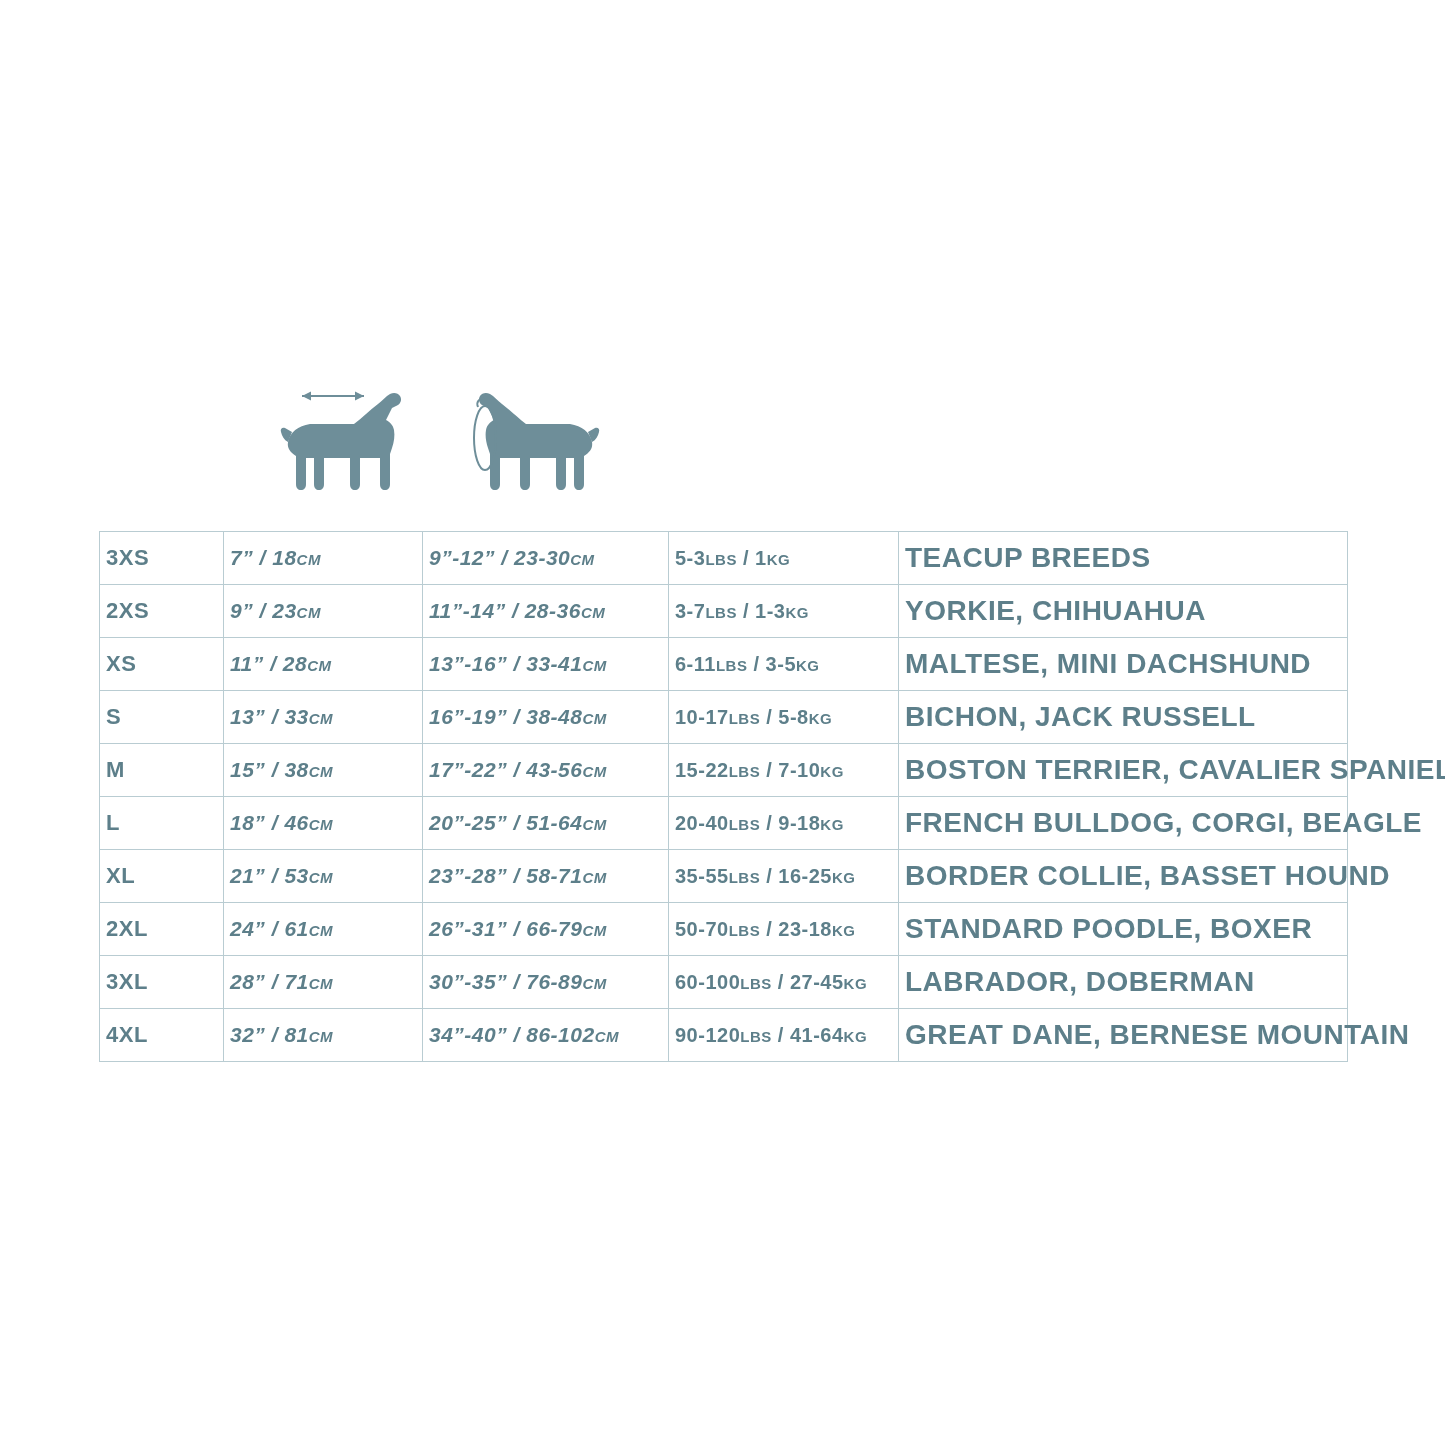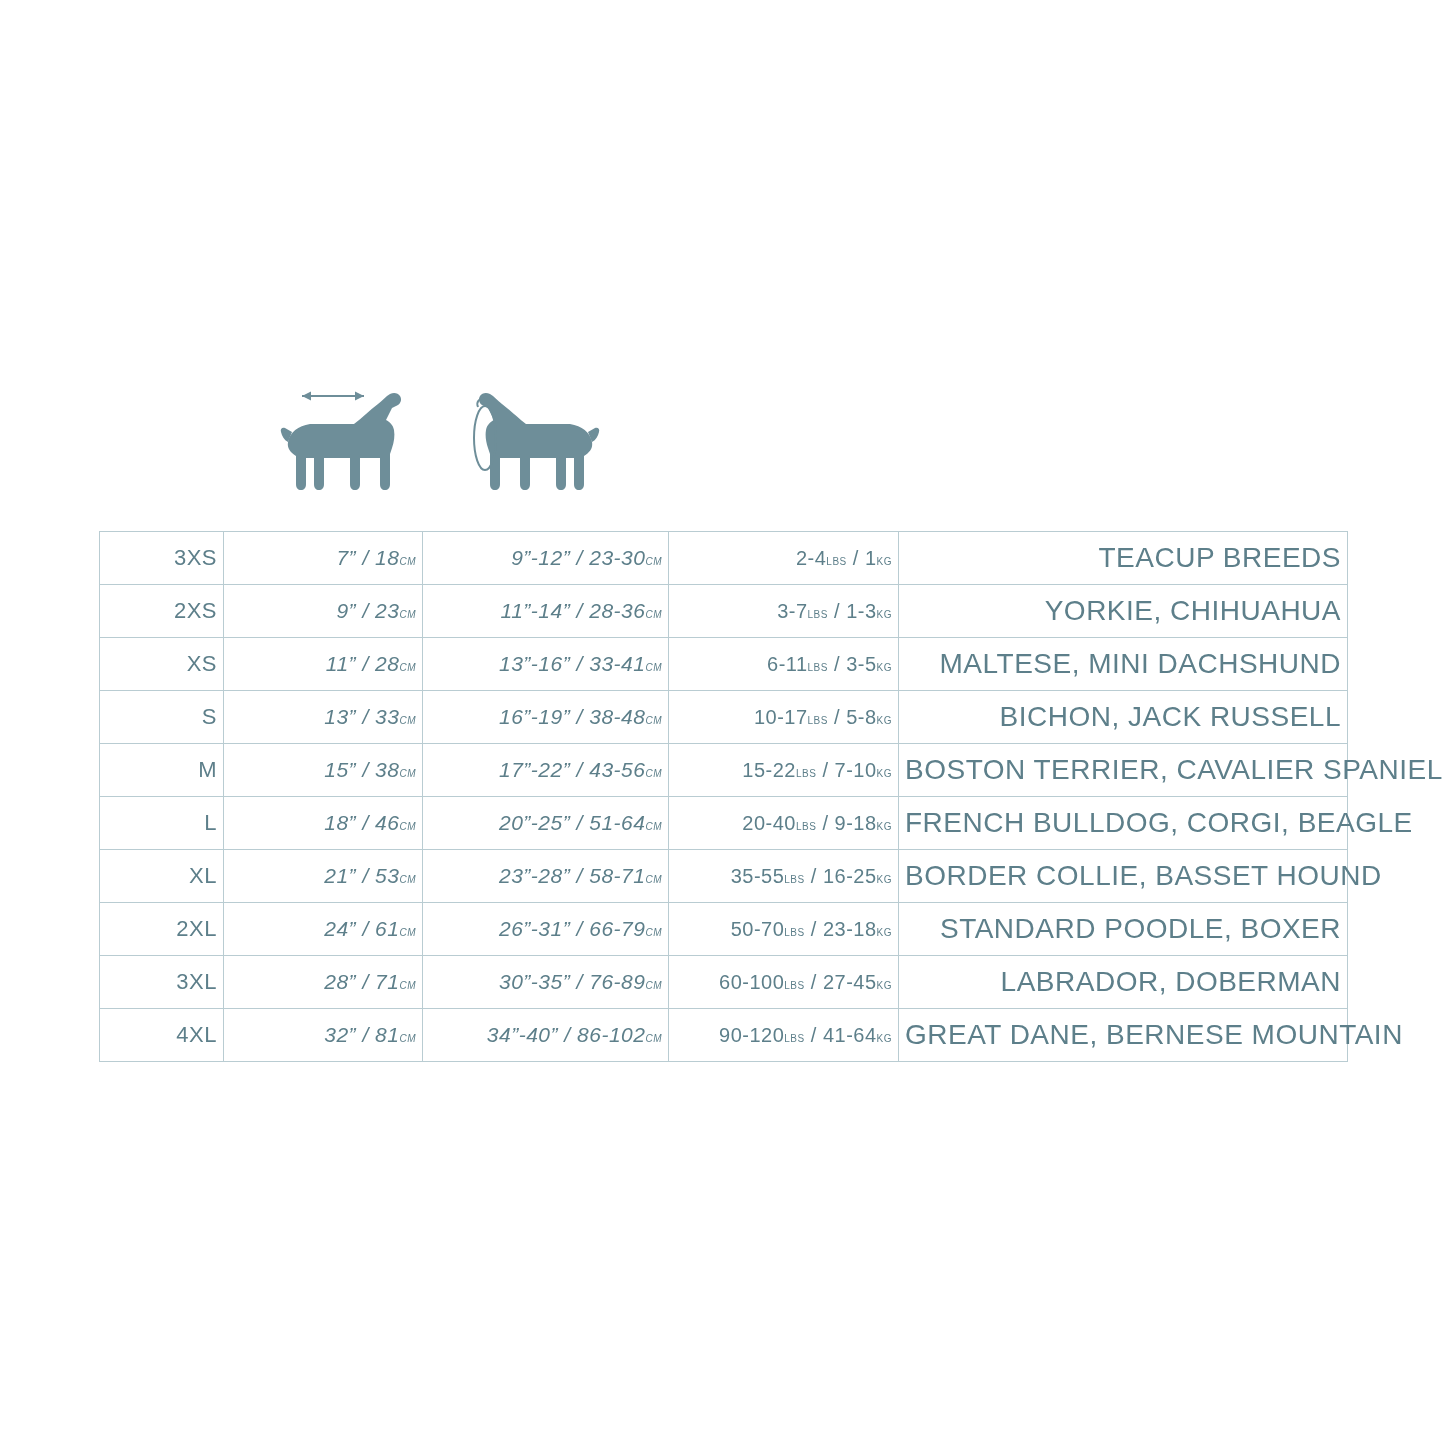--- a/index.html
+++ b/index.html
@@ -39,24 +39,24 @@
     left: 99px;
     top: 531px;
     width: 1248px;
     border-collapse: collapse;
     table-layout: fixed;
   }
   #size-table td {
     border: 1px solid #b9ccd2;
     height: 52px;
     padding: 0 6px;
-    text-align: right;
+    text-align: left;
     vertical-align: middle;
     color: #5d7f8a;
-    font-weight: normal;
+    font-weight: bold;
     letter-spacing: 0.5px;
     white-space: nowrap;
   }
   .col-size   { width: 124px; }
   .col-neck   { width: 199px; }
   .col-chest  { width: 246px; }
   .col-weight { width: 230px; }
   .col-breeds { width: 449px; }
 
   .cell-size {
@@ -68,21 +68,21 @@
     font-size: 21px;
     font-style: italic;
   }
   .cell-weight {
     font-size: 20px;
   }
   .cell-breeds {
     font-size: 28px;
   }
   .unit {
-    font-size: 10px;
+    font-size: 15px;
     letter-spacing: 0.5px;
   }
 </style>
 </head>
 <body>
 
 <div id="page">
 
   <div id="illustration">
     <svg width="320" height="130" viewBox="0 0 320 130" xmlns="http://www.w3.org/2000/svg">
@@ -137,21 +137,21 @@
       <col class="col-chest">
       <col class="col-weight">
       <col class="col-breeds">
     </colgroup>
     <tbody>
 
       <tr>
         <td class="cell-size">3XS</td>
         <td class="cell-neck"><span>7”</span><span> / </span><span>18</span><span class="unit">CM</span></td>
         <td class="cell-chest"><span>9”-12”</span><span> / </span><span>23-30</span><span class="unit">CM</span></td>
-        <td class="cell-weight"><span>2-4</span><span class="unit">LBS</span><span> / </span><span>1</span><span class="unit">KG</span></td>
+        <td class="cell-weight"><span>5-3</span><span class="unit">LBS</span><span> / </span><span>1</span><span class="unit">KG</span></td>
         <td class="cell-breeds">TEACUP BREEDS</td>
       </tr>
 
       <tr>
         <td class="cell-size">2XS</td>
         <td class="cell-neck"><span>9”</span><span> / </span><span>23</span><span class="unit">CM</span></td>
         <td class="cell-chest"><span>11”-14”</span><span> / </span><span>28-36</span><span class="unit">CM</span></td>
         <td class="cell-weight"><span>3-7</span><span class="unit">LBS</span><span> / </span><span>1-3</span><span class="unit">KG</span></td>
         <td class="cell-breeds">YORKIE, CHIHUAHUA</td>
       </tr>

